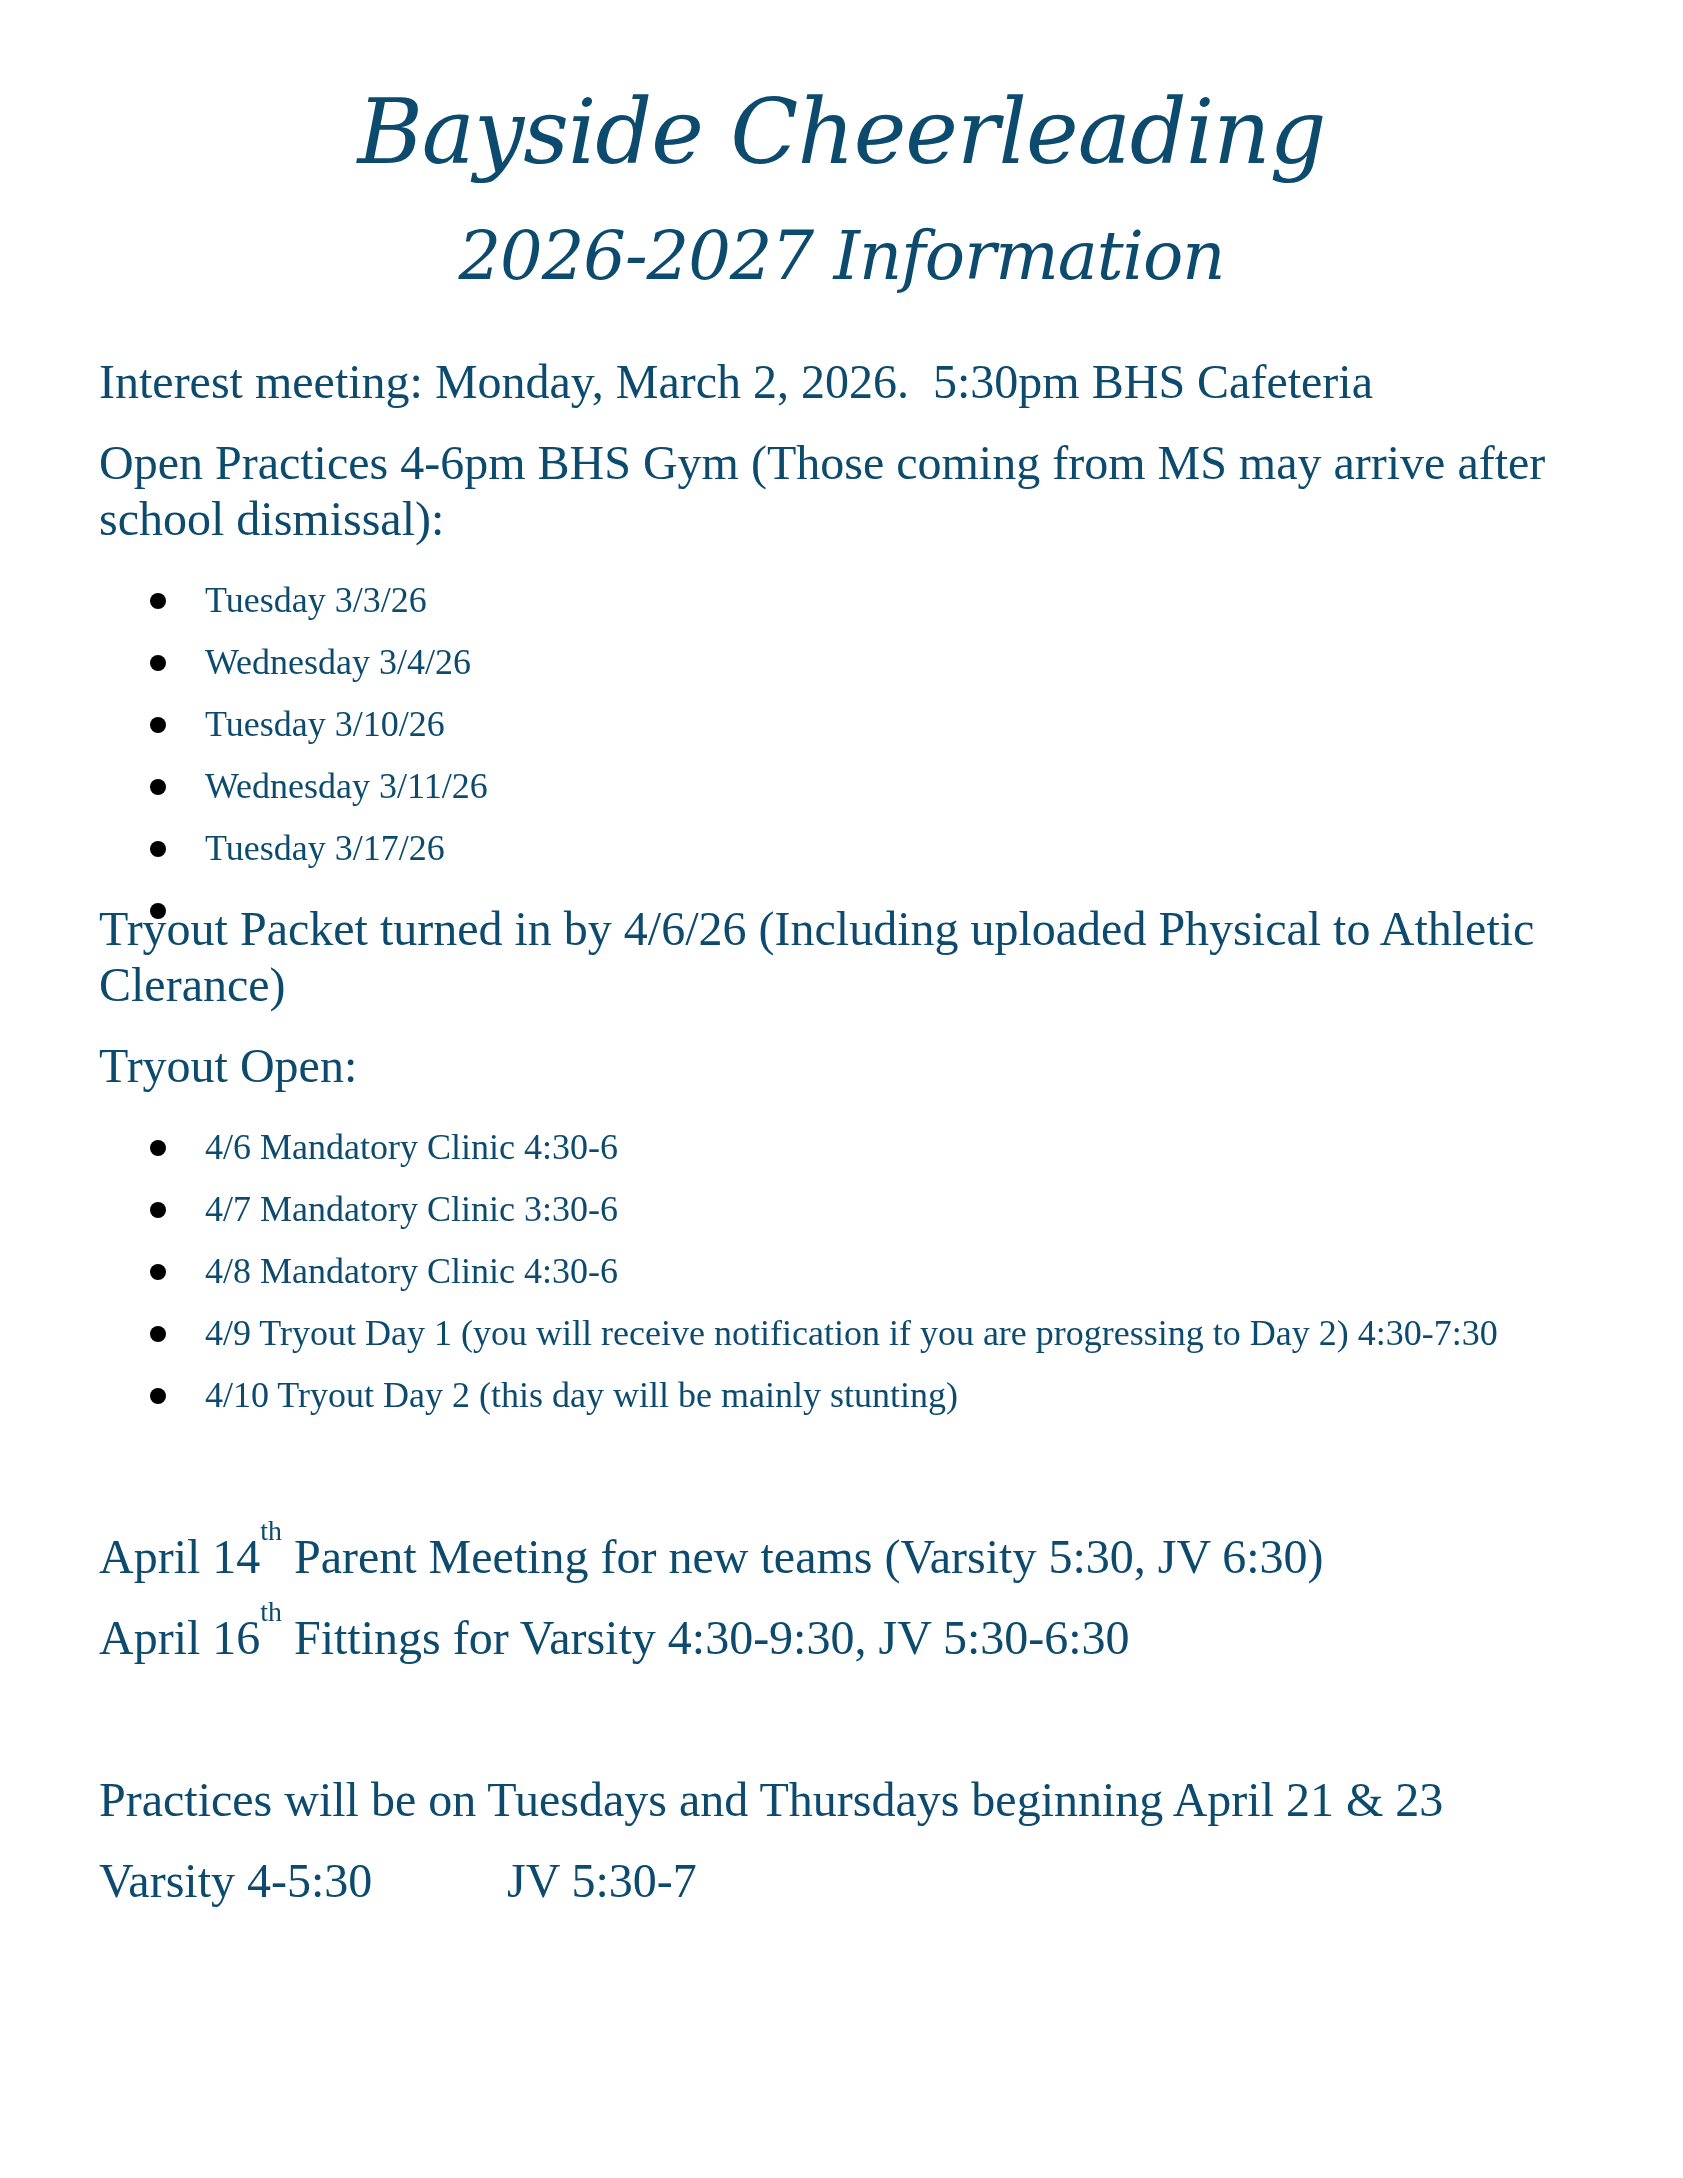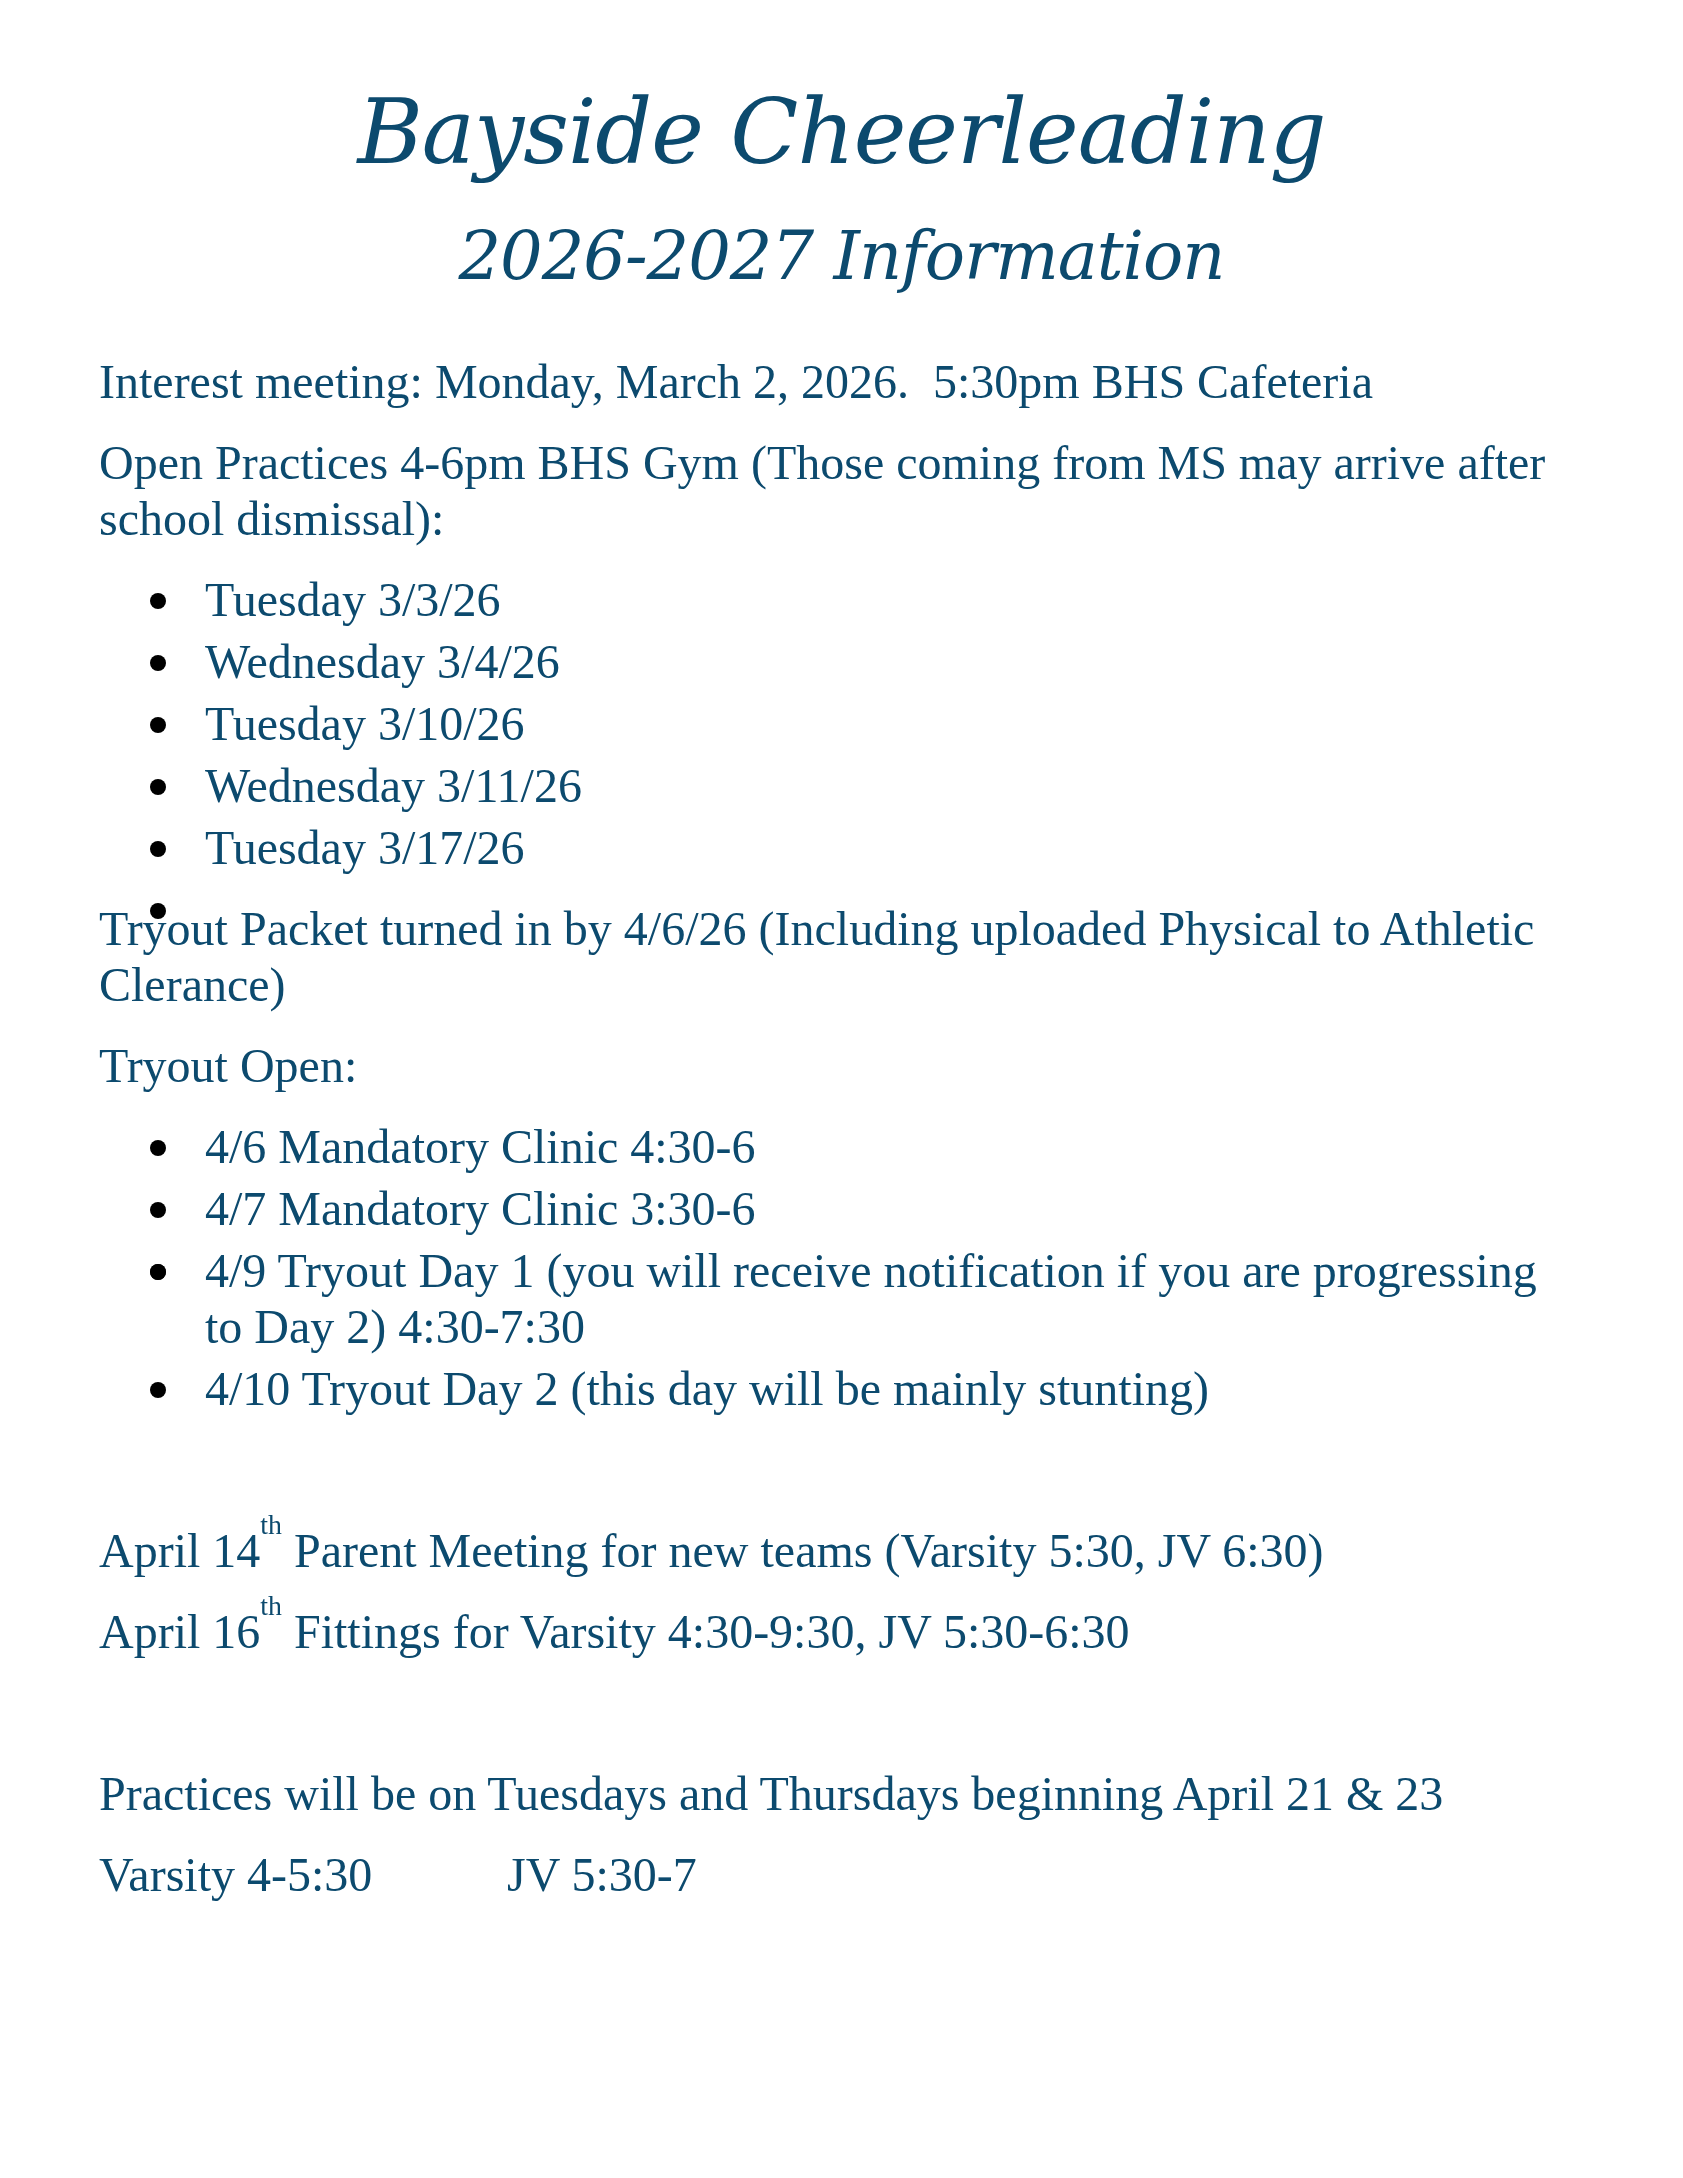--- a/index.html
+++ b/index.html
@@ -48,21 +48,21 @@
     white-space: pre-wrap;
   }
   .bullet-list {
     list-style: none;
     margin: 0 0 25px 0;
     padding: 0;
   }
   .bullet-item {
     position: relative;
     padding-left: 106px;
-    font-size: 48px;
+    font-size: 36px;
     line-height: 56px;
     margin-bottom: 6px;
   }
   .bullet-marker {
     position: absolute;
     left: 51px;
     top: 21px;
     width: 16px;
     height: 16px;
     background: #000000;
@@ -138,20 +138,21 @@
         <span>4/6 Mandatory Clinic 4:30-6</span>
       </li>
 
       <li class="bullet-item">
         <span class="bullet-marker"></span>
         <span>4/7 Mandatory Clinic 3:30-6</span>
       </li>
 
       <li class="bullet-item">
         <span class="bullet-marker"></span>
+        <span>4/8 Mandatory Clinic 4:30-6</span>
       </li>
 
       <li class="bullet-item">
         <span class="bullet-marker"></span>
         <span>4/9 Tryout Day 1 (you will receive notification if you are progressing to Day 2) 4:30-7:30</span>
       </li>
 
       <li class="bullet-item">
         <span class="bullet-marker"></span>
         <span>4/10 Tryout Day 2 (this day will be mainly stunting)</span>

